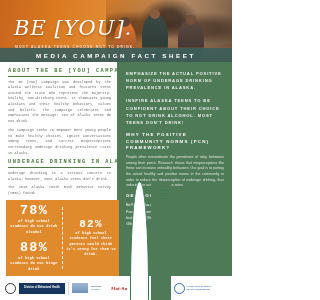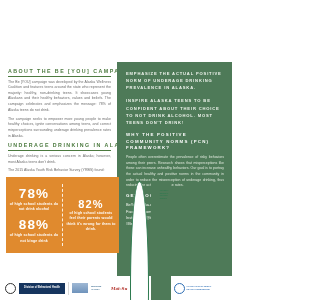--- a/index.html
+++ b/index.html
@@ -50,21 +50,21 @@
     position:absolute; left:0; bottom:0; width:232px; height:14px;
     background:rgba(58,94,92,.88);
     display:flex; align-items:center; justify-content:center;
   }
   .titlebar span {
     color:#fff; font-size:6.2px; letter-spacing:2.6px; font-weight:700;
   }
 
   
   .content { position:absolute; top:62px; left:0; width:232px; height:214px; display:flex; }
-  .col-left { width:117px; padding:6px 6px 0 8px; }
+  .col-left { width:117px; padding:6px 6px 0 8px;font-family:Liberation Mono, monospace; }
   .col-right { width:115px; }
 
   h2.sec {
     color:#4c7a3f; font-size:5.3px; letter-spacing:1.45px; font-weight:700;
     padding-bottom:1.5px; border-bottom:1.1px solid #4c7a3f; margin-bottom:3px;
     white-space:nowrap;
   }
   p.body {
     color:#6a6a6a; font-size:3.5px; line-height:1.62; letter-spacing:.05px;
     text-align:justify; margin-bottom:3.2px;
@@ -128,20 +128,42 @@
   .tiny.blue { color:#2f6fb5; }
   .barlogo { width:16px; height:10px; background:linear-gradient(180deg,#9fb8d4,#6f93bb); }
   .redmark { font-size:4px; font-weight:700; color:#b3332c; font-family:"DejaVu Serif", serif; font-style:italic; }
   .divider-v { width:1px; height:13px; background:#d8d8d8; }
 </style>
 </head>
 <body>
 
 <div class="sheet">
 
+  <div class="hero">
+    <div class="photo-people"></div>
+    <div class="figures">
+      <div class="fig" style="left:6px;top:16px;width:22px;height:40px;background:linear-gradient(180deg,#e4762f,#8a4a26);">
+        <div class="head" style="width:10px;height:10px;background:#6b4630;top:-5px;"></div>
+      </div>
+      <div class="fig" style="left:34px;top:8px;width:26px;height:48px;background:linear-gradient(180deg,#3b4a46,#2b3430);">
+        <div class="head" style="width:10px;height:10px;background:#8a5c3e;top:-5px;"></div>
+      </div>
+      <div class="fig" style="left:70px;top:14px;width:26px;height:42px;background:linear-gradient(180deg,#5c4a42,#3a2e2a);">
+        <div class="head" style="width:10px;height:10px;background:#73503a;top:-5px;"></div>
+      </div>
+    </div>
+    <div class="ground"></div>
+
+    <div class="logo">BE [YOU].</div>
+    <div class="tagline">MOST ALASKA TEENS CHOOSE NOT TO DRINK.</div>
+
+    <div class="titlebar">
+      <span>MEDIA CAMPAIGN FACT SHEET</span>
+    </div>
+  </div>
 
   <div class="content">
 
     <div class="col-left">
       <h2 class="sec">ABOUT THE BE [YOU] CAMPAIGN</h2>
       <p class="body">The Be [YOU] campaign was developed by the Alaska Wellness Coalition and features teens around the state who represent the majority: healthy, non-drinking teens. It showcases young Alaskans and their healthy behaviors, values and beliefs. The campaign celebrates and emphasizes the message: 78% of Alaska teens do not drink.</p>
       <p class="body">The campaign seeks to empower more young people to make healthy choices, ignite conversations among teens, and correct misperceptions surrounding underage drinking prevalence rates in Alaska.</p>
 
       <h2 class="sec">UNDERAGE DRINKING IN ALASKA</h2>
       <p class="body">Underage drinking is a serious concern in Alaska; however, most Alaska teens don't drink.</p>

